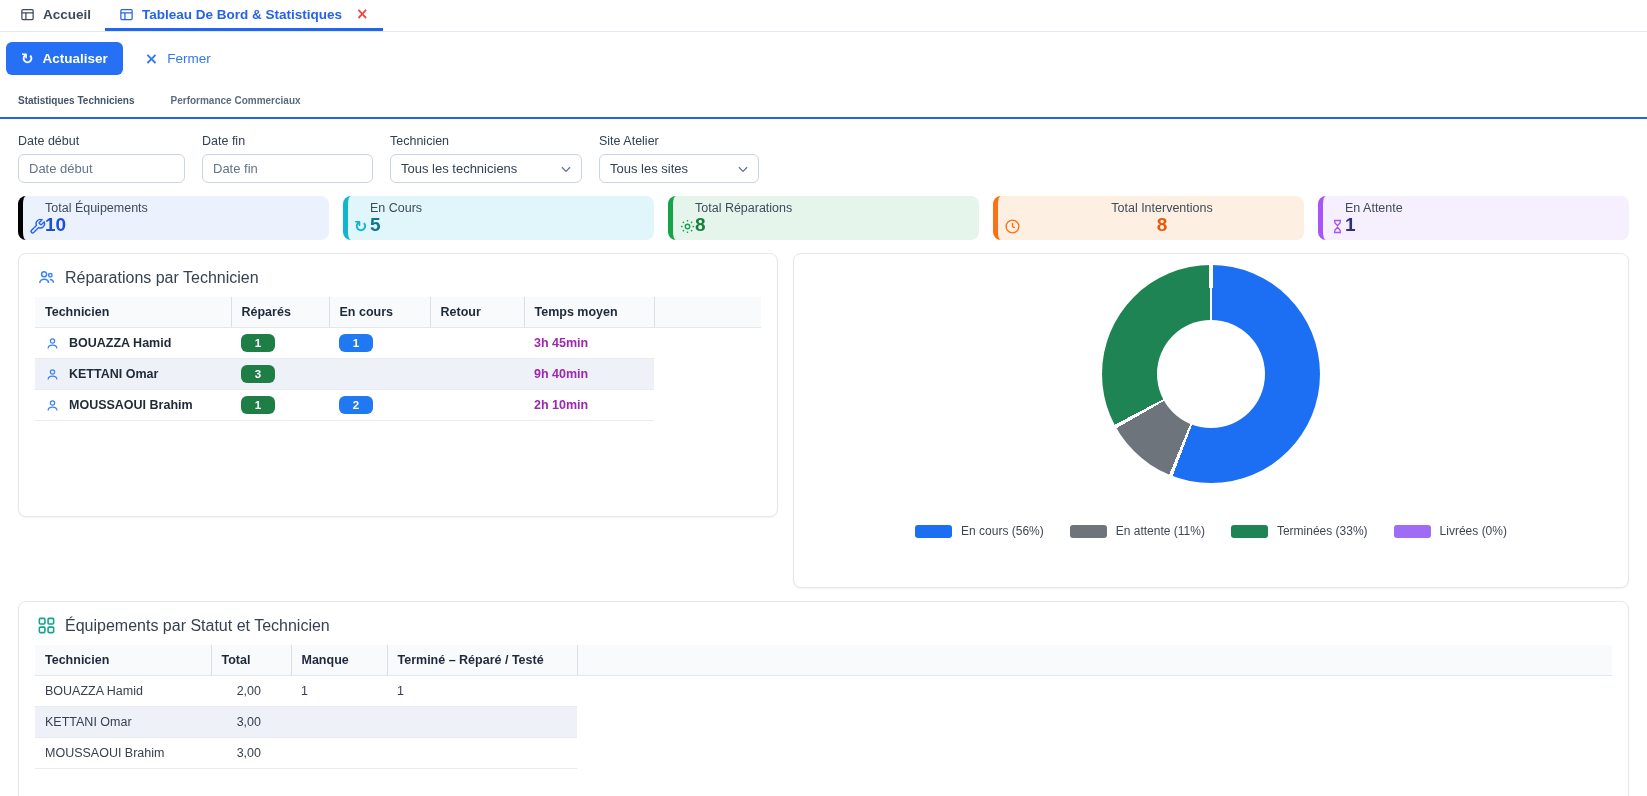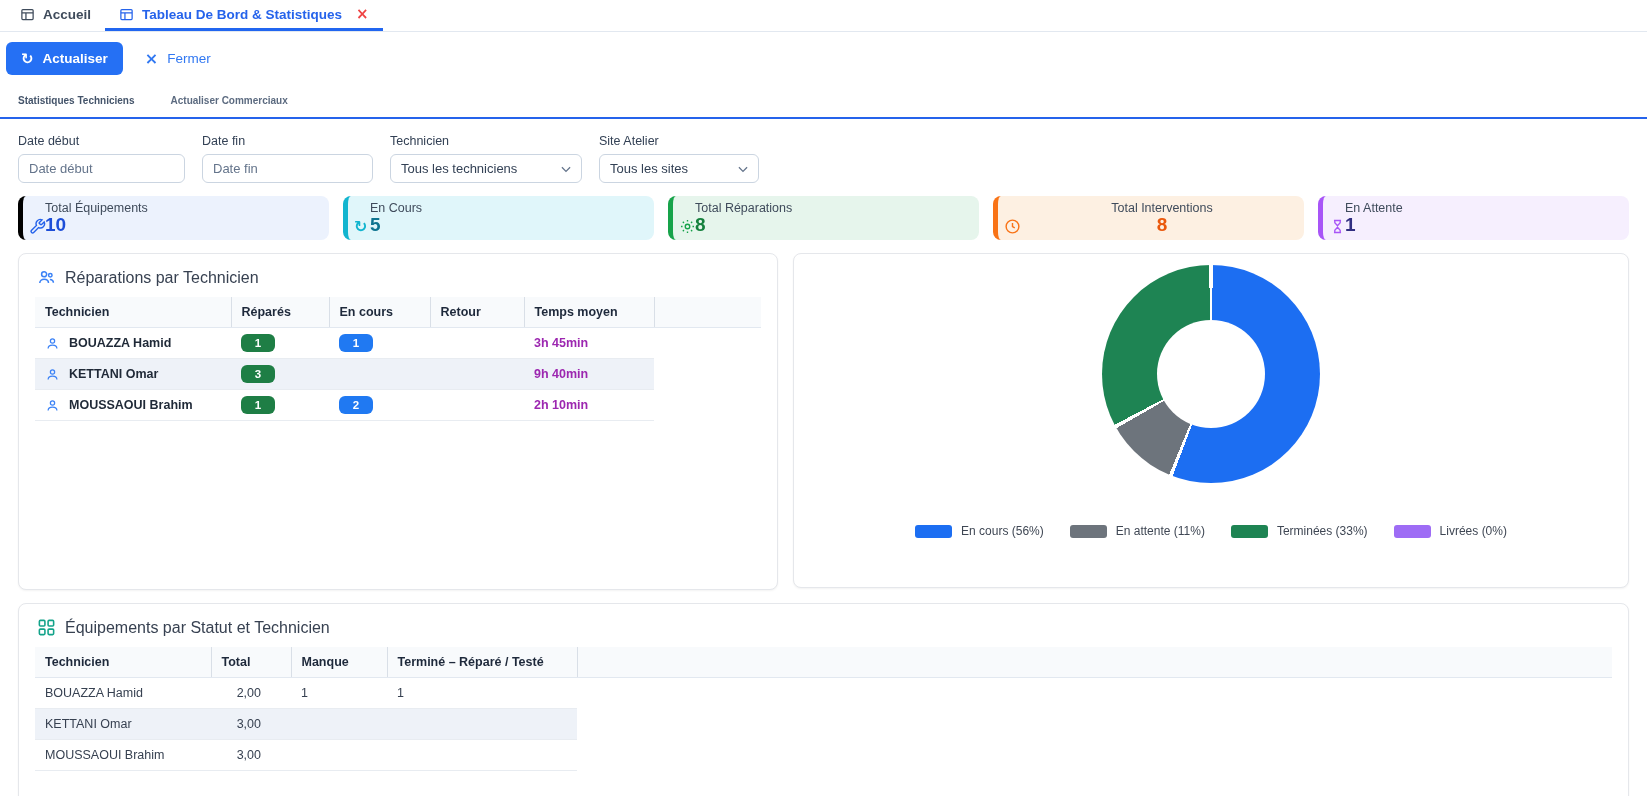--- a/index.html
+++ b/index.html
@@ -56,21 +56,21 @@
   .card-repar   { background:#e6f5ec; border-left:5px solid #17a34a; }
   .card-repar .cvalue { color:#15803d; }
   .card-interv  { background:#fdf0e2; border-left:5px solid #f97316;text-align:center; }
   .card-interv .cvalue { color:#ea580c; }
   .card-attente { background:#f6effe; border-left:5px solid #a855f7; }
   .card-attente .cvalue { color:#312e81; }
 
   
   .panels { display:flex; gap:15px; margin:13px 18px 0; }
   .panel { background:#fff; border:1px solid #e5e7eb; border-radius:8px; box-shadow:0 1px 2px rgba(0,0,0,.05); }
-  .panel-left { width:760px; height:337px; padding:8px 16px; }
+  .panel-left { width:760px; height:264px; padding:8px 16px; }
   .panel-right { flex:1; height:335px; padding:8px 16px; }
   .panel-bottom { margin:13px 18px 0; height:260px; padding:8px 16px; }
   .panel-title { display:flex; align-items:center; gap:9px; font-size:16px; color:#374151; padding:6px 2px 10px; }
   .panel-title svg { width:19px; height:19px; }
 
   
   table { border-collapse:collapse; table-layout:fixed; width:100%; }
   th { text-align:left; font-size:12.5px; font-weight:bold; color:#1e293b; background:#f8fafc;
     padding:8px 10px; border-bottom:1px solid #e2e8f0; border-right:1px solid #d9dfe7; }
   th.filler { border-right:none; }
@@ -123,21 +123,21 @@
     <span>Actualiser</span>
   </button>
   <div class="link-close">
     <span class="glyph">×</span>
     <span>Fermer</span>
   </div>
 </div>
 
 <div class="section-tabs">
   <div class="stab active">Statistiques Techniciens</div>
-  <div class="stab inactive">Actualiser Commerciaux</div>
+  <div class="stab inactive">Performance Commerciaux</div>
 </div>
 
 <div class="filters">
   <div class="fgroup">
     <span class="flabel">Date début</span>
     <input class="finput w167" placeholder="Date début" style="">
   </div>
   <div class="fgroup">
     <span class="flabel">Date fin</span>
     <input class="finput w171" placeholder="Date fin" style="">

